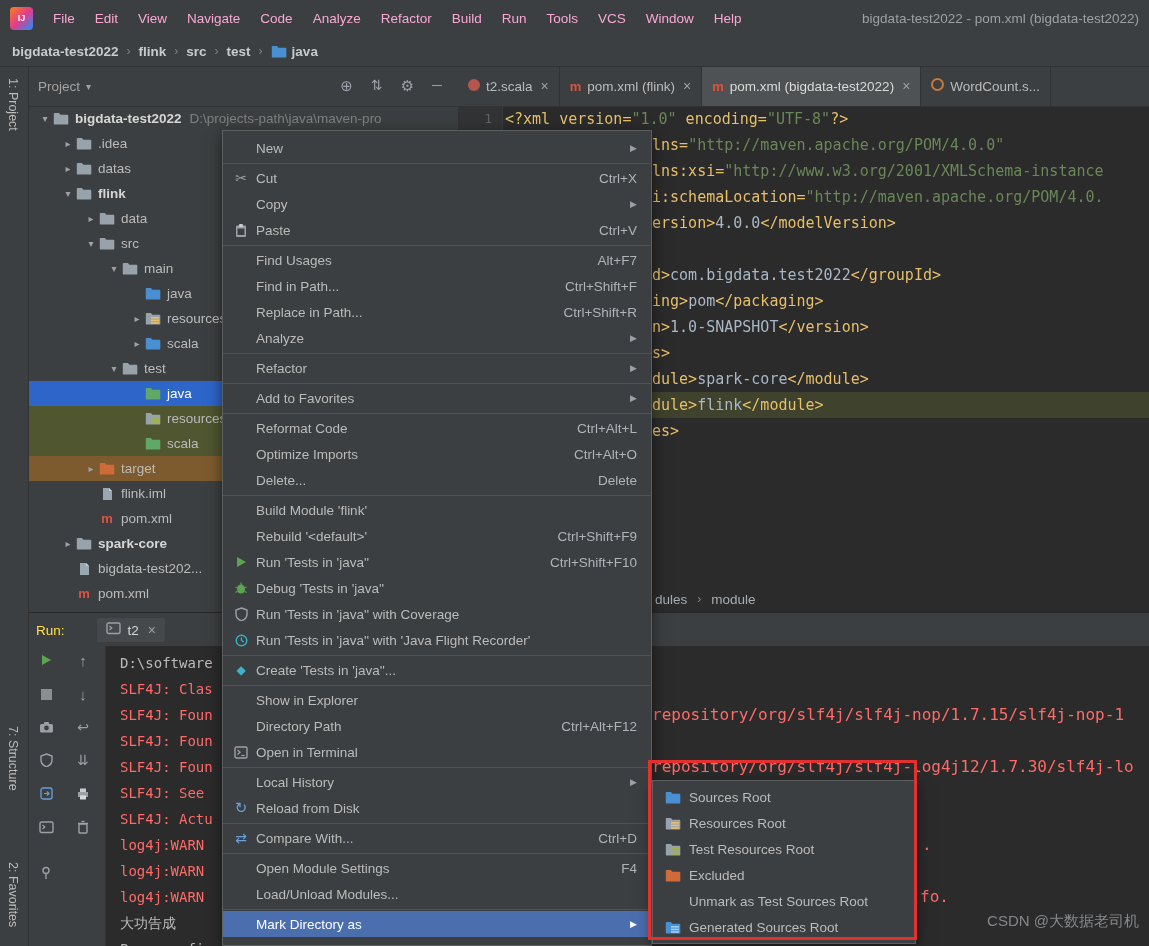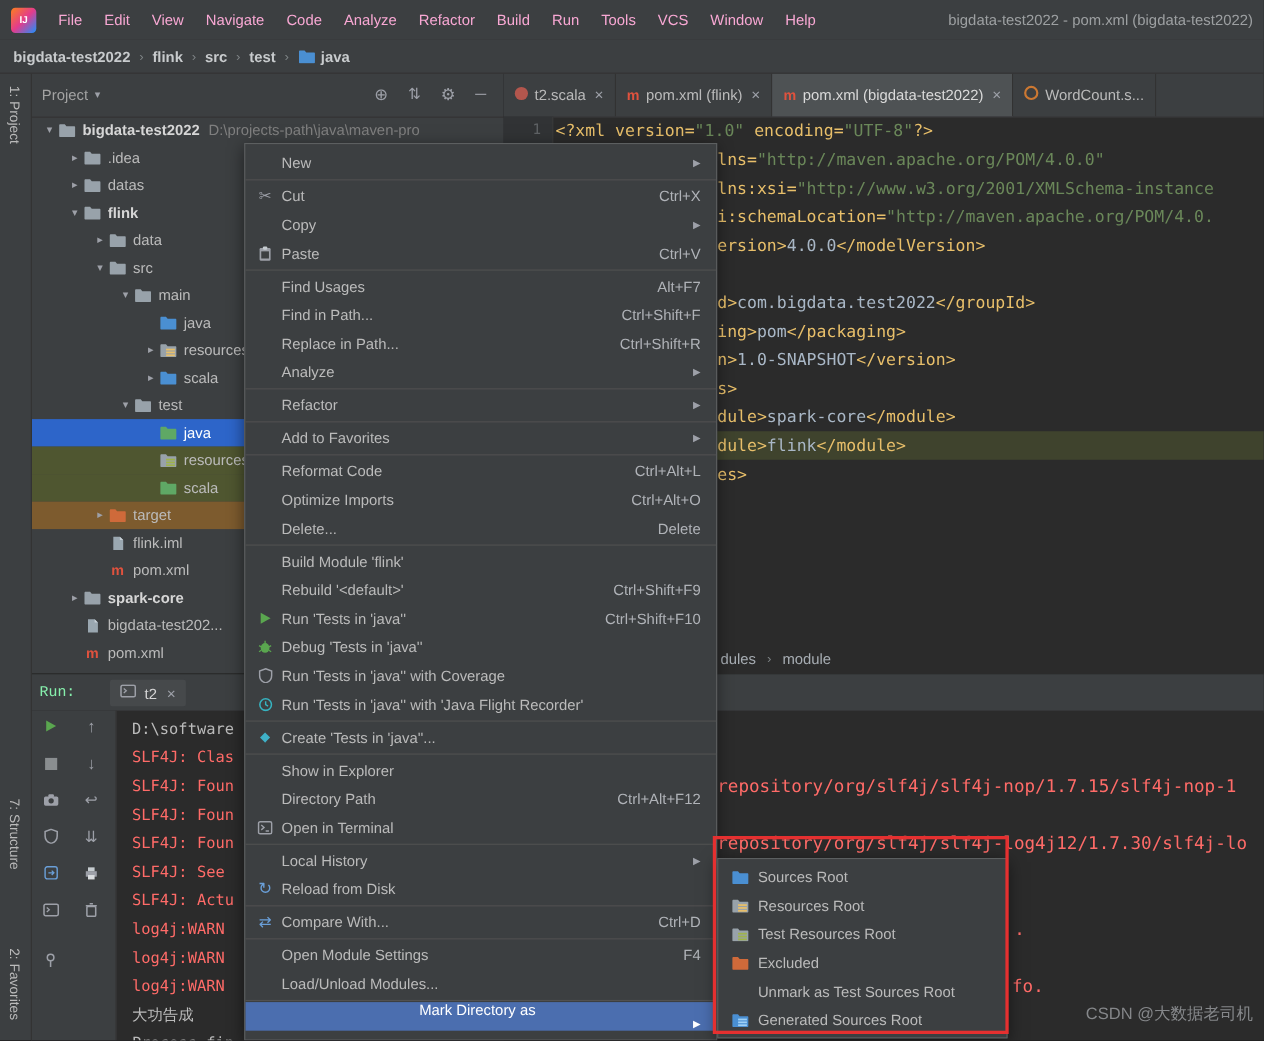--- a/index.html
+++ b/index.html
@@ -61,21 +61,21 @@
   .seg-tag{color:#e8bf6a;}
   .seg-str{color:#6a8759;}
   .seg-text{color:#a9b7c6;}
   .ed-crumb{position:absolute;left:197px;top:520px;height:26px;display:flex;align-items:center;color:#a7adb3;}
   .ed-crumb .crumb-sep{padding:0 10px;}
 
   
   .runpanel{position:absolute;top:612px;left:28px;right:0;bottom:0;}
   .run-header{height:34px;background:#3c3f41;border-top:1px solid #282828;border-bottom:1px solid #323232;
               display:flex;align-items:center;padding-left:8px;}
-  .run-label{color:#86efac;font-family:Liberation Mono, monospace;}
+  .run-label{color:#fde047;}
   .run-tab{display:flex;align-items:center;gap:7px;background:#46494b;padding:4px 9px;margin-left:32px;border-radius:2px;}
   .run-tab .rt-label{color:#d6d6d6;}
   .console{position:absolute;top:34px;left:0;right:0;bottom:0;background:#2b2b2b;}
   .con-toolbar{position:absolute;top:0;left:0;width:77px;bottom:0;background:#3c3f41;border-right:1px solid #323232;}
   .cicon{position:absolute;width:22px;height:22px;display:flex;align-items:center;justify-content:center;color:#9da0a8;}
   .con-lines{position:absolute;top:4px;left:92px;font-family:"DejaVu Sans Mono",monospace;font-size:14px;}
   .conline{height:26px;line-height:26px;white-space:pre;}
   .err{color:#ff6b68;}
   .plain{color:#bbbbbb;}
   #con-right{position:absolute;top:4px;left:624px;right:0;bottom:0;pointer-events:none;}
@@ -86,21 +86,21 @@
   
   .ctx{position:absolute;left:222px;top:130px;width:430px;height:816px;background:#3c3f41;
        border:1px solid #5c5f60;box-shadow:0 4px 14px rgba(0,0,0,.5);z-index:40;padding-top:4px;
        box-sizing:border-box;overflow:hidden;}
   .ctx-item{height:26px;display:flex;align-items:center;padding:0 14px 0 8px;}
   .ctx-icon{width:20px;flex:none;display:flex;align-items:center;justify-content:center;margin-right:5px;}
   .ctx-label{white-space:nowrap;}
   .ctx-short{margin-left:auto;color:#b0b3b8;white-space:nowrap;}
   .ctx-arrow{margin-left:auto;color:#9da0a8;font-size:9px;}
   .ctx-sep{height:1px;background:#515151;margin:1.5px 0;}
-  .ctx-item.selected{background:#4b6eaf;flex-direction:column;}
+  .ctx-item.selected{background:#4b6eaf;}
   .ctx-item.selected .ctx-label{color:#ffffff;}
   .ctx-item.selected .ctx-arrow{color:#ffffff;}
 
   
   .submenu{position:absolute;left:652px;top:780px;width:264px;background:#3c3f41;border:1px solid #5c5f60;
            box-shadow:0 4px 14px rgba(0,0,0,.5);z-index:50;padding:3px 0;box-sizing:border-box;}
   .sub-item{height:26px;display:flex;align-items:center;padding:0 10px;}
   .sub-icon{width:20px;flex:none;display:flex;align-items:center;justify-content:center;margin-right:6px;}
   .sub-label{white-space:nowrap;}
 

